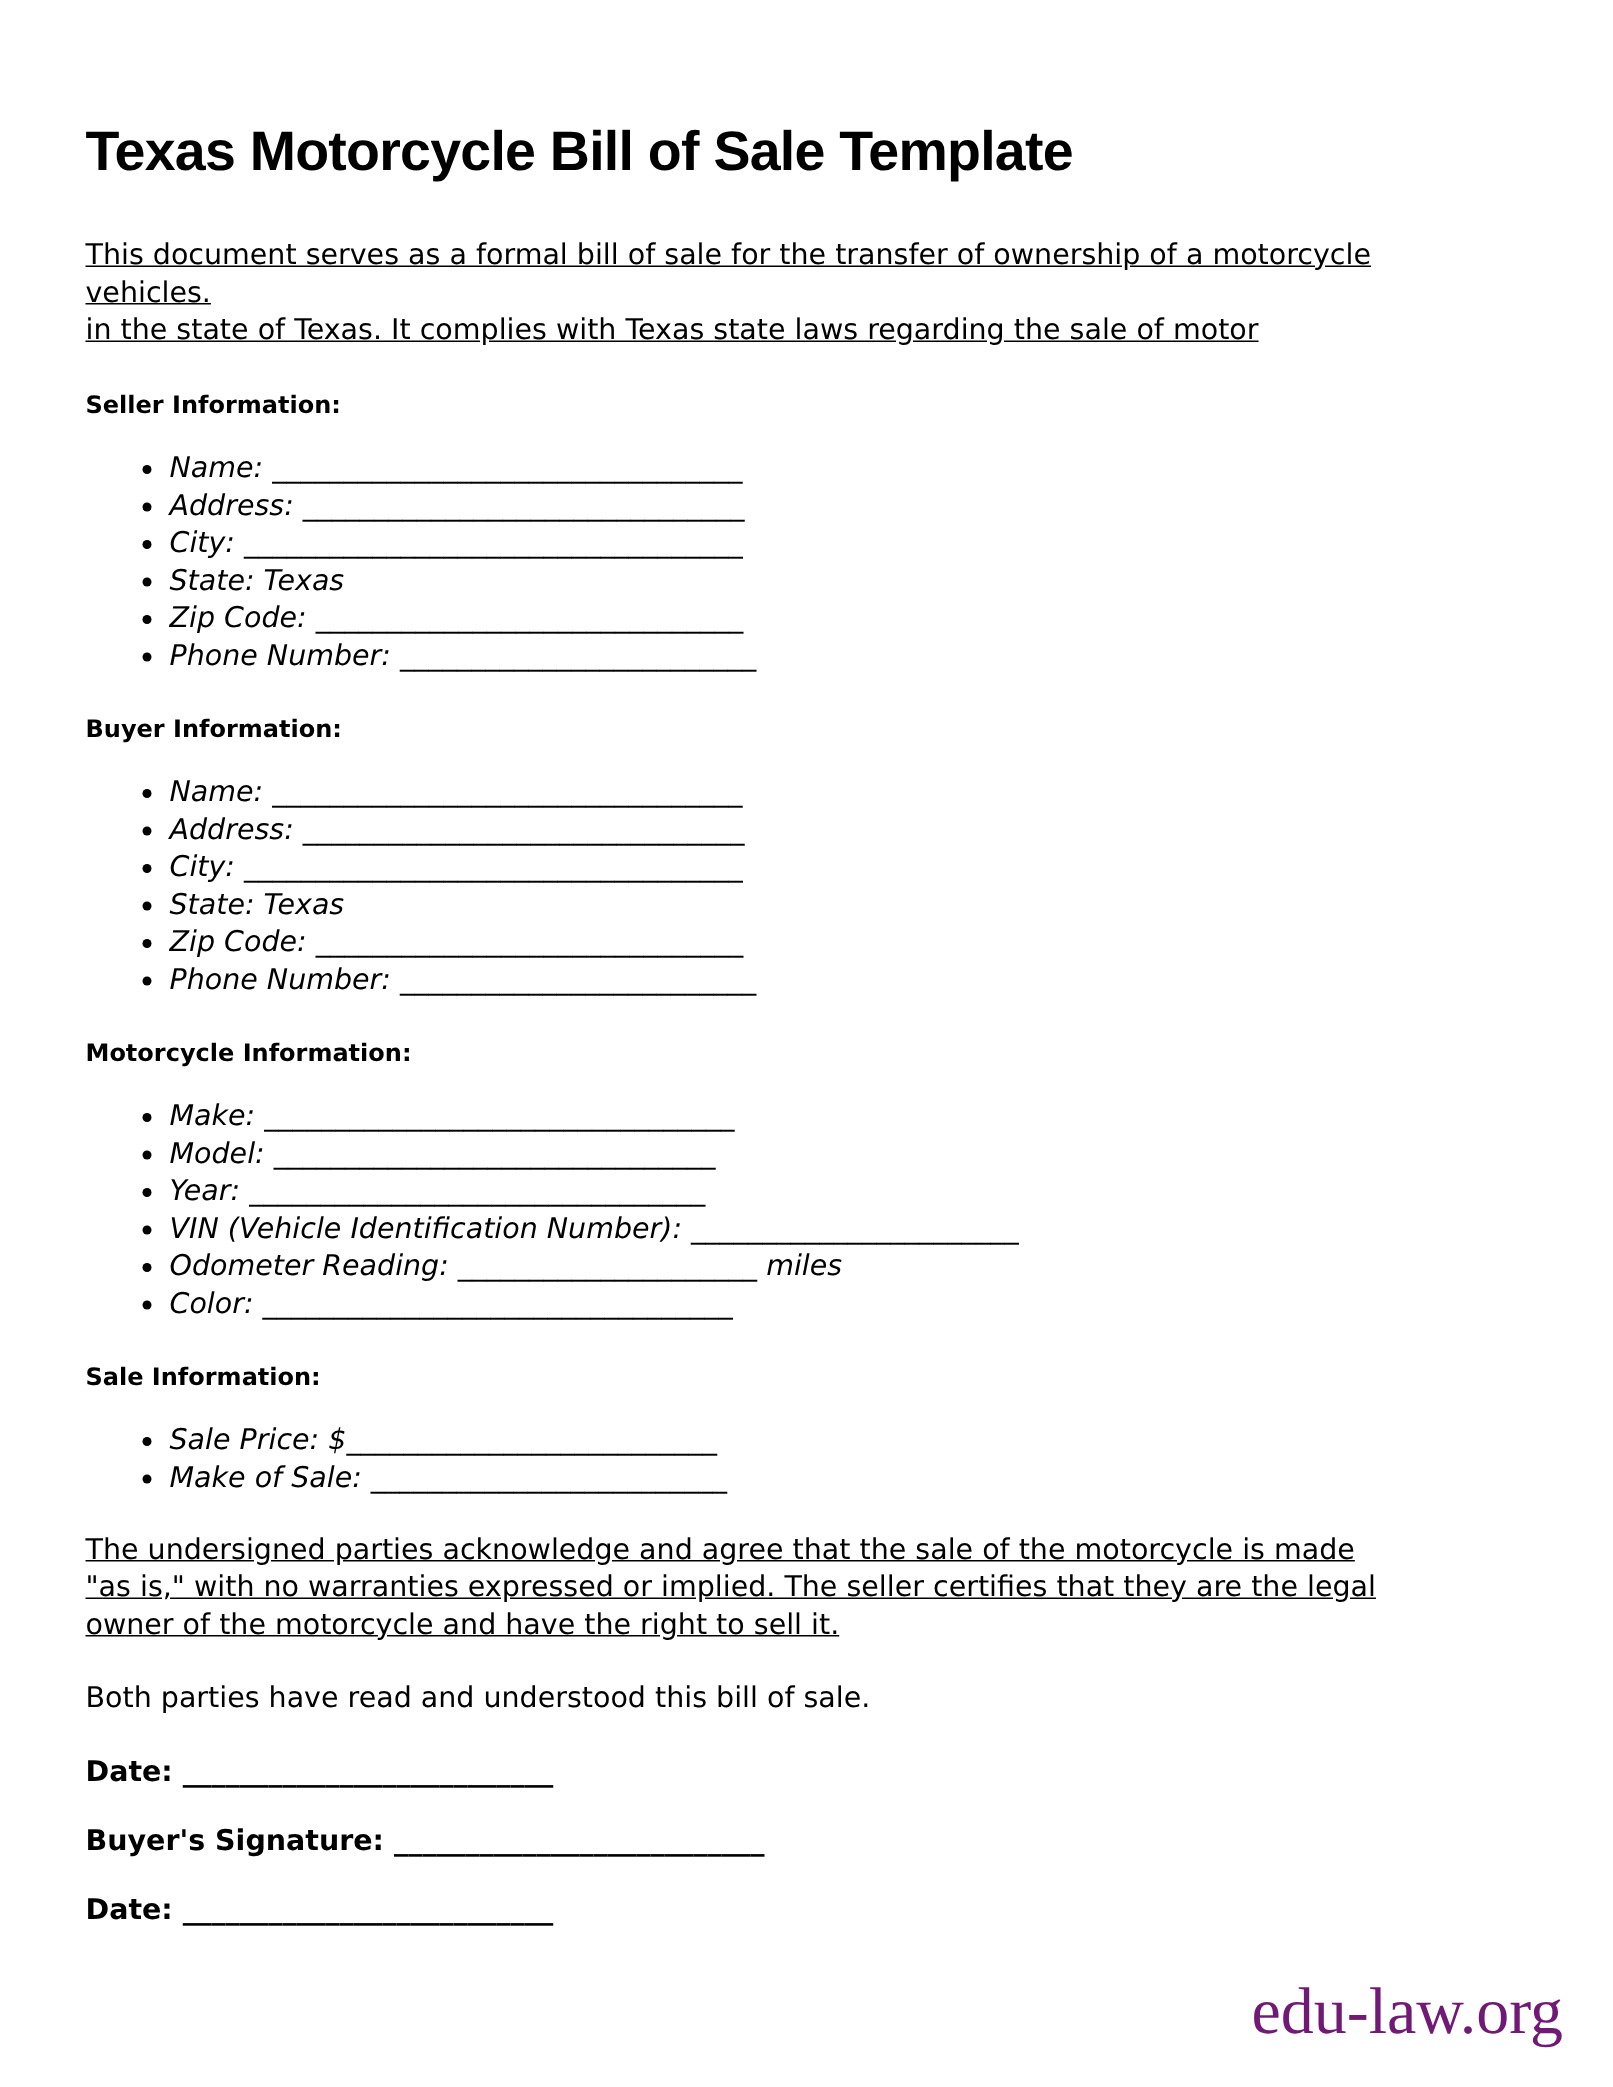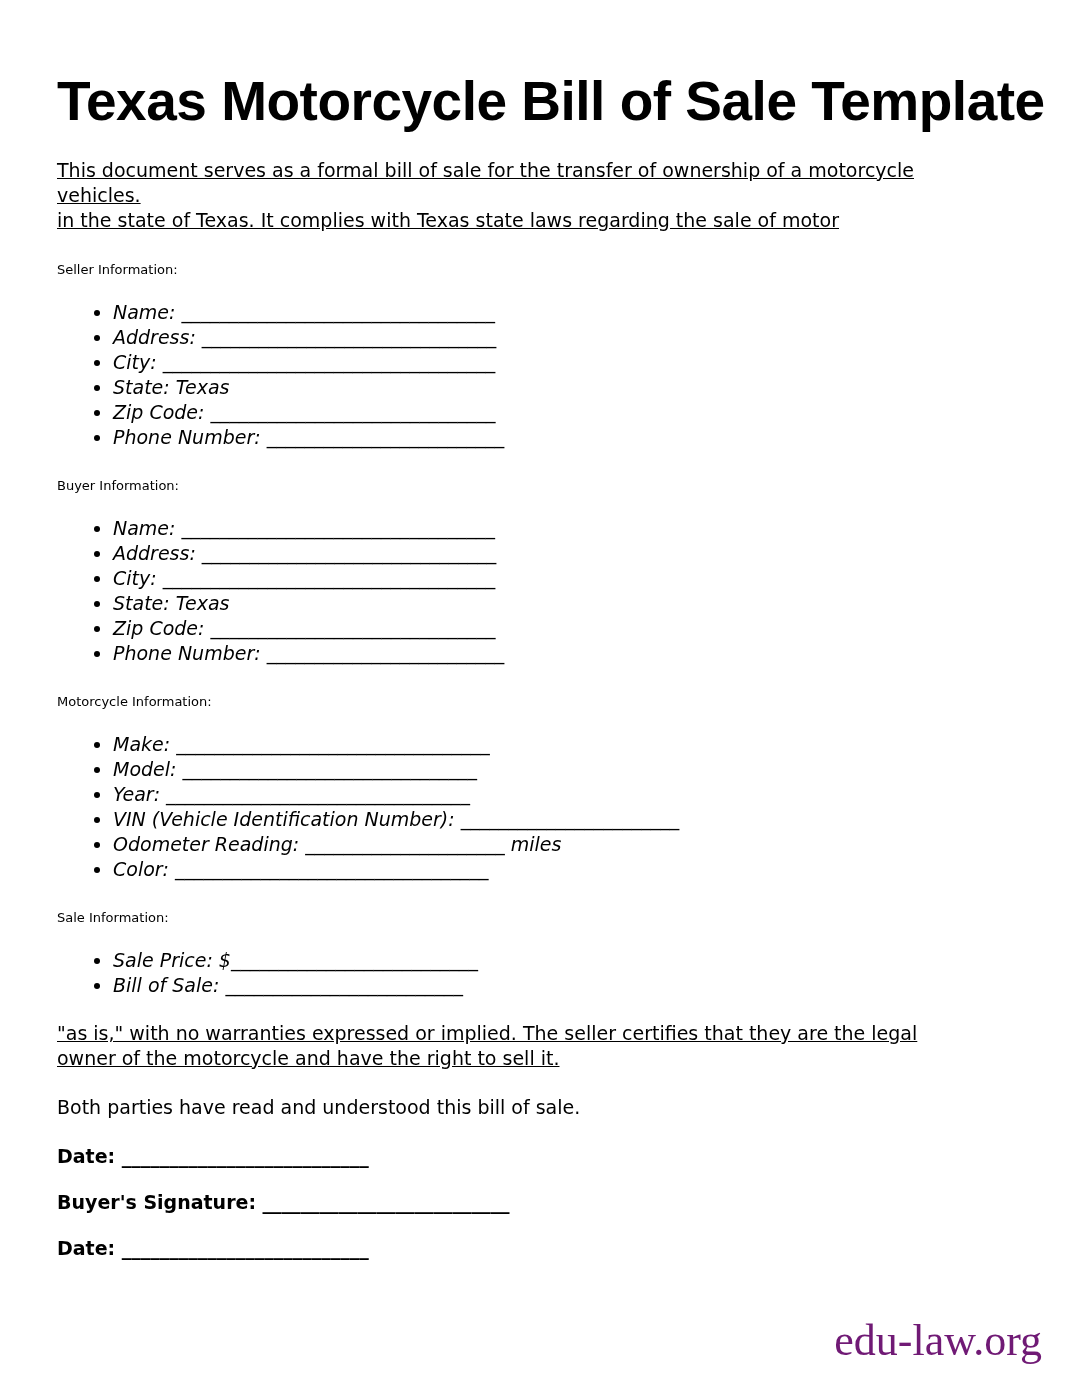--- a/index.html
+++ b/index.html
@@ -11,35 +11,35 @@
     overflow: hidden;
     font-family: "DejaVu Sans", "Liberation Sans", sans-serif;
     font-size: 19px;
     color: #000000;
   }
   .page {
     padding: 78px 58px 0 57px;
   }
   h1.doc-title {
     font-family: "Liberation Sans", "DejaVu Sans", sans-serif;
-    font-size: 55px;
+    font-size: 37px;
     font-weight: bold;
     line-height: 46px;
     margin: 0 0 34px 0;
     white-space: nowrap;
     letter-spacing: -0.5px;
   }
   p.para {
     margin: 0 0 24px 0;
     line-height: 25px;
   }
   p.para .line { display: block; text-decoration: underline; }
   h2.section-heading {
-    font-size: 13px;
-    font-weight: normal;
+    font-size: 16px;
+    font-weight: bold;
     line-height: 25px;
     margin: 0 0 18px 0;
   }
   ul.blank-list {
     margin: 0 0 23px 0;
     padding: 0 0 0 56px;
     list-style: disc outside;
   }
   ul.blank-list li {
     line-height: 25px;
@@ -103,24 +103,25 @@
     <li>Model: _______________________________</li>
     <li>Year: ________________________________</li>
     <li>VIN (Vehicle Identification Number): _______________________</li>
     <li>Odometer Reading: _____________________ miles</li>
     <li>Color: _________________________________</li>
   </ul>
 
   <h2 class="section-heading">Sale Information:</h2>
   <ul class="blank-list">
     <li>Sale Price: $__________________________</li>
-    <li>Bill of Sale: _________________________</li>
+    <li>Make of Sale: _________________________</li>
   </ul>
 
   <p class="para">
+    <span class="line">The undersigned parties acknowledge and agree that the sale of the motorcycle is made</span>
     <span class="line">"as is," with no warranties expressed or implied. The seller certifies that they are the legal</span>
     <span class="line">owner of the motorcycle and have the right to sell it.</span>
   </p>
 
   <p class="para">Both parties have read and understood this bill of sale.</p>
 
   <p class="sig-line">Date: __________________________</p>
   <p class="sig-line">Buyer's Signature: __________________________</p>
   <p class="sig-line">Date: __________________________</p>
 

